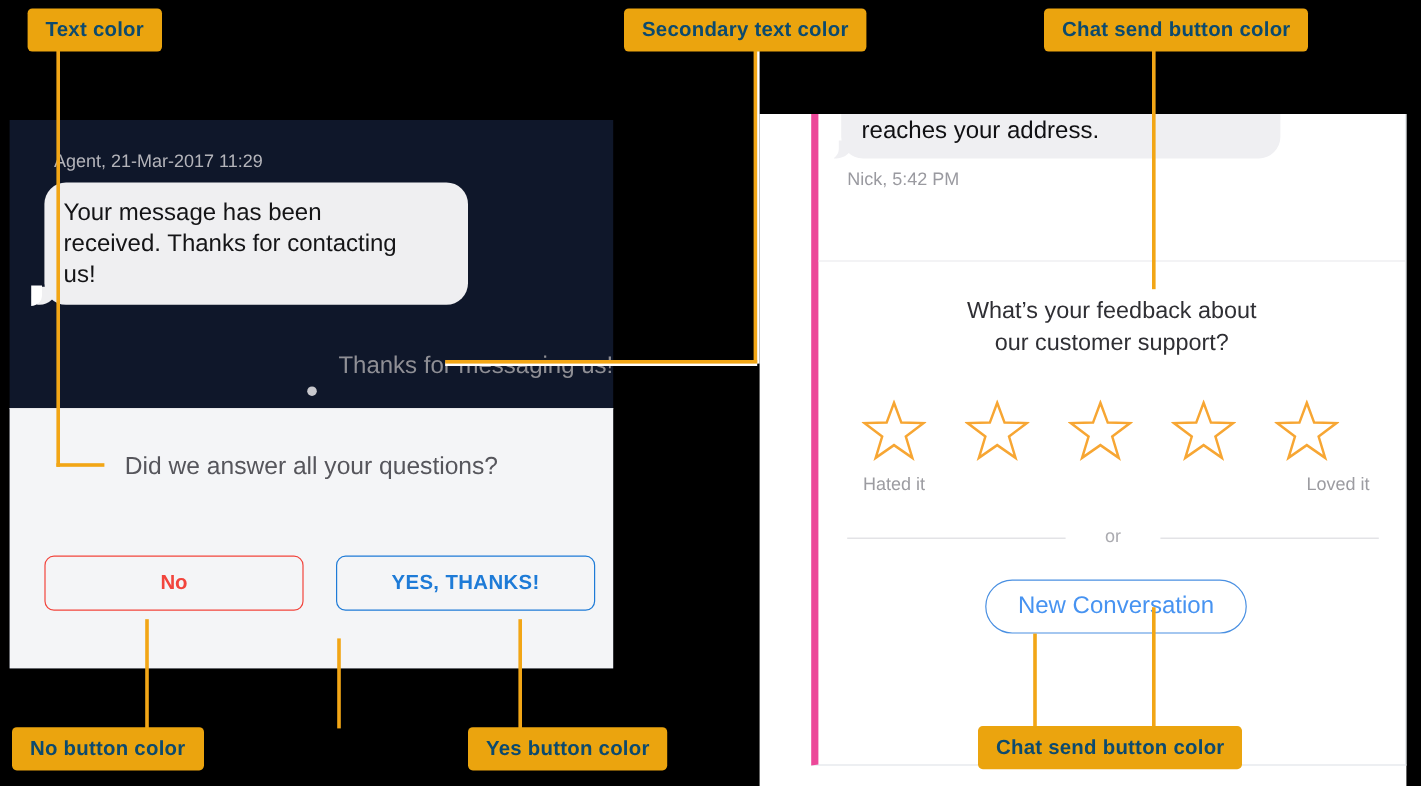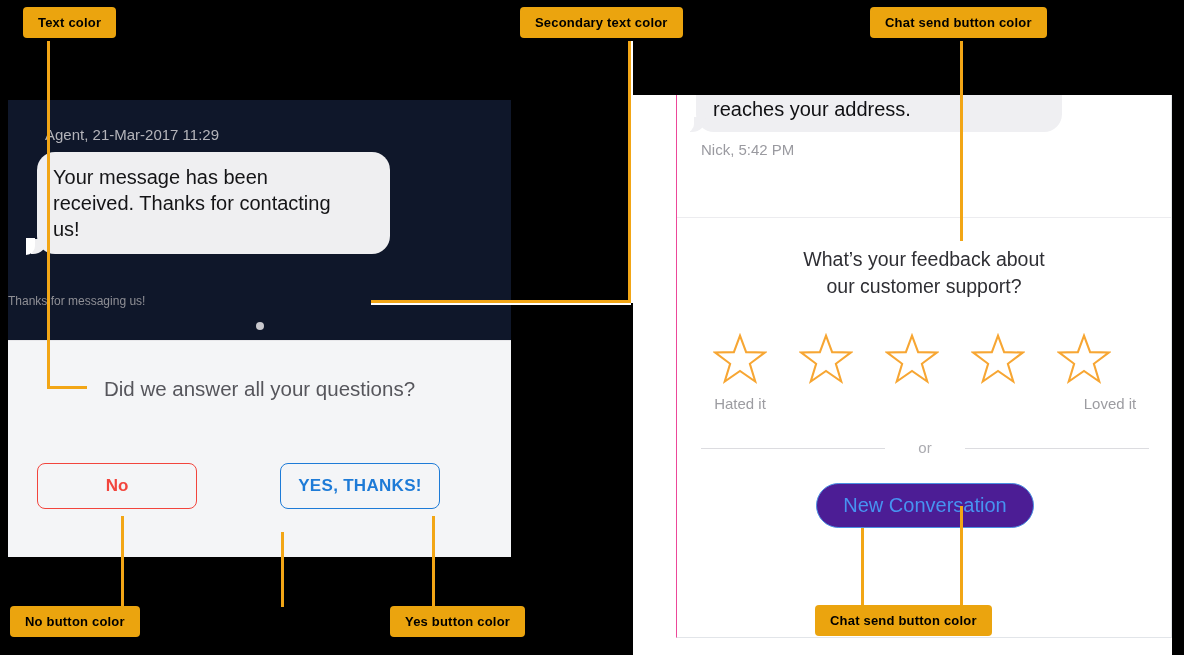--- a/index.html
+++ b/index.html
@@ -3,22 +3,22 @@
 <meta charset="utf-8">
 <style>
   * { box-sizing: border-box; }
   html, body { margin: 0; padding: 0; background: #000; }
   body { font-family: "Liberation Sans", "DejaVu Sans", sans-serif; }
   .canvas { position: relative; width: 1184px; height: 655px; background: #000; overflow: hidden; }
 
   
   .badge {
     position: absolute; z-index: 6;
-    background: #EBA40E; color: #000000;
-    font-size: 13px; font-weight: 700; letter-spacing: .2px;
+    background: #EBA40E; color: #0c4a6e;
+    font-size: 17px; font-weight: 700; letter-spacing: .2px;
     padding: 8px 15px; border-radius: 4px; white-space: nowrap;
   }
 
   
   .line { position: absolute; z-index: 5; background: #F2A616; }
   .edge-r { box-shadow: 2px 0 0 #fff; }
   .edge-b { box-shadow: 0 2px 0 #fff; }
 
   
   .panel-left { position: absolute; left: 8px; top: 100px; width: 503px; height: 457px; background: #0f172a; z-index: 1; }
@@ -29,37 +29,37 @@
     font-size: 20px; line-height: 26px; color: #141416;
   }
   .bubble-left::before {
     content: ""; position: absolute; left: -6px; bottom: 0;
     width: 16px; height: 15px; background: #EFEFF1; border-bottom-right-radius: 14px;
   }
   .bubble-left::after {
     content: ""; position: absolute; left: -11px; bottom: -1px;
     width: 9px; height: 17px; background: #fff; border-bottom-right-radius: 12px;
   }
-  .secondary-text { position: absolute; left: 0; top: 194px; width: 100%; text-align: left; font-size: 12px; color: #8F8F95; }
+  .secondary-text { position: absolute; left: 0; top: 194px; width: 100%; text-align: right; font-size: 20px; color: #8F8F95; }
   .typing-dot { position: absolute; left: 50%; top: 222px; margin-left: -4px; width: 8px; height: 8px; border-radius: 50%; background: #C8C8CD; }
   .panel-bottom { position: absolute; left: 0; top: 240px; width: 503px; height: 217px; background: #F4F5F7; border-top: 1px solid #E7E7EA; }
   .question { position: absolute; left: 0; top: 36px; width: 100%; text-align: center; font-size: 20.5px; color: #56565C; }
   .chat-btn {
-    position: absolute; top: 122px; width: 160px; height: 46px;
+    position: absolute; top: 122px; width: 216px; height: 46px;
     display: flex; align-items: center; justify-content: center;
     border-radius: 8px; background: transparent; font-size: 17px; cursor: pointer;
   }
   .btn-no  { left: 29px;  border: 1.5px solid #F2453D; color: #F2453D; font-weight: 600; }
   .btn-yes { left: 272px; border: 1.5px solid #1E7BD7; color: #1E7BD7; font-weight: 700; letter-spacing: .3px; }
 
   
   .right-bg { position: absolute; left: 633px; top: 95px; width: 539px; height: 560px; background: #fff; z-index: 1; }
   .panel-right {
     position: absolute; left: 676px; top: 95px; width: 496px; height: 543px; z-index: 2;
-    border-left: 1px solid #ec4899; border-right: 1px solid #E2E5E9; border-bottom: 1px solid #E2E5E9;
+    border-left: 6px solid #ec4899; border-right: 1px solid #E2E5E9; border-bottom: 1px solid #E2E5E9;
   }
   .bubble-right {
     position: absolute; left: 19px; top: 0; width: 366px; height: 37px;
     background: #EFEFF2; border-radius: 0 0 18px 18px;
     font-size: 20px; color: #101013; padding: 3px 0 0 17px;
   }
   .bubble-right::before {
     content: ""; position: absolute; left: -6px; bottom: 0;
     width: 16px; height: 15px; background: #EFEFF2; border-bottom-right-radius: 14px;
   }
@@ -74,21 +74,21 @@
   .star { width: 54px; height: 52px; cursor: pointer; }
   .rating-label { position: absolute; top: 300px; transform: translateX(-50%); font-size: 15px; color: #9C9CA1; white-space: nowrap; }
   .label-low  { left: 63px; }
   .label-high { left: 433px; }
   .or-row { position: absolute; left: 24px; right: 22px; top: 345px; height: 16px; display: flex; align-items: center; }
   .or-line { flex: 1; height: 1px; background: #DCDCE0; }
   .or-text { margin: 0 33px; font-size: 15px; color: #ABABB0; line-height: 16px; }
   .btn-nc {
     position: absolute; left: 139px; top: 388px; width: 218px; height: 45px;
     display: flex; align-items: center; justify-content: center;
-    border: 1.5px solid #4A90E2; border-radius: 23px; background: #4c1d95;
+    border: 1.5px solid #4A90E2; border-radius: 23px; background: #ffffff;
     font-size: 20px; color: #4793F1; cursor: pointer;
   }
 </style>
 </head>
 <body>
 
 <div class="canvas">
 
   <div class="panel-left">
     <div class="agent-meta">Agent, 21-Mar-2017 11:29</div>

